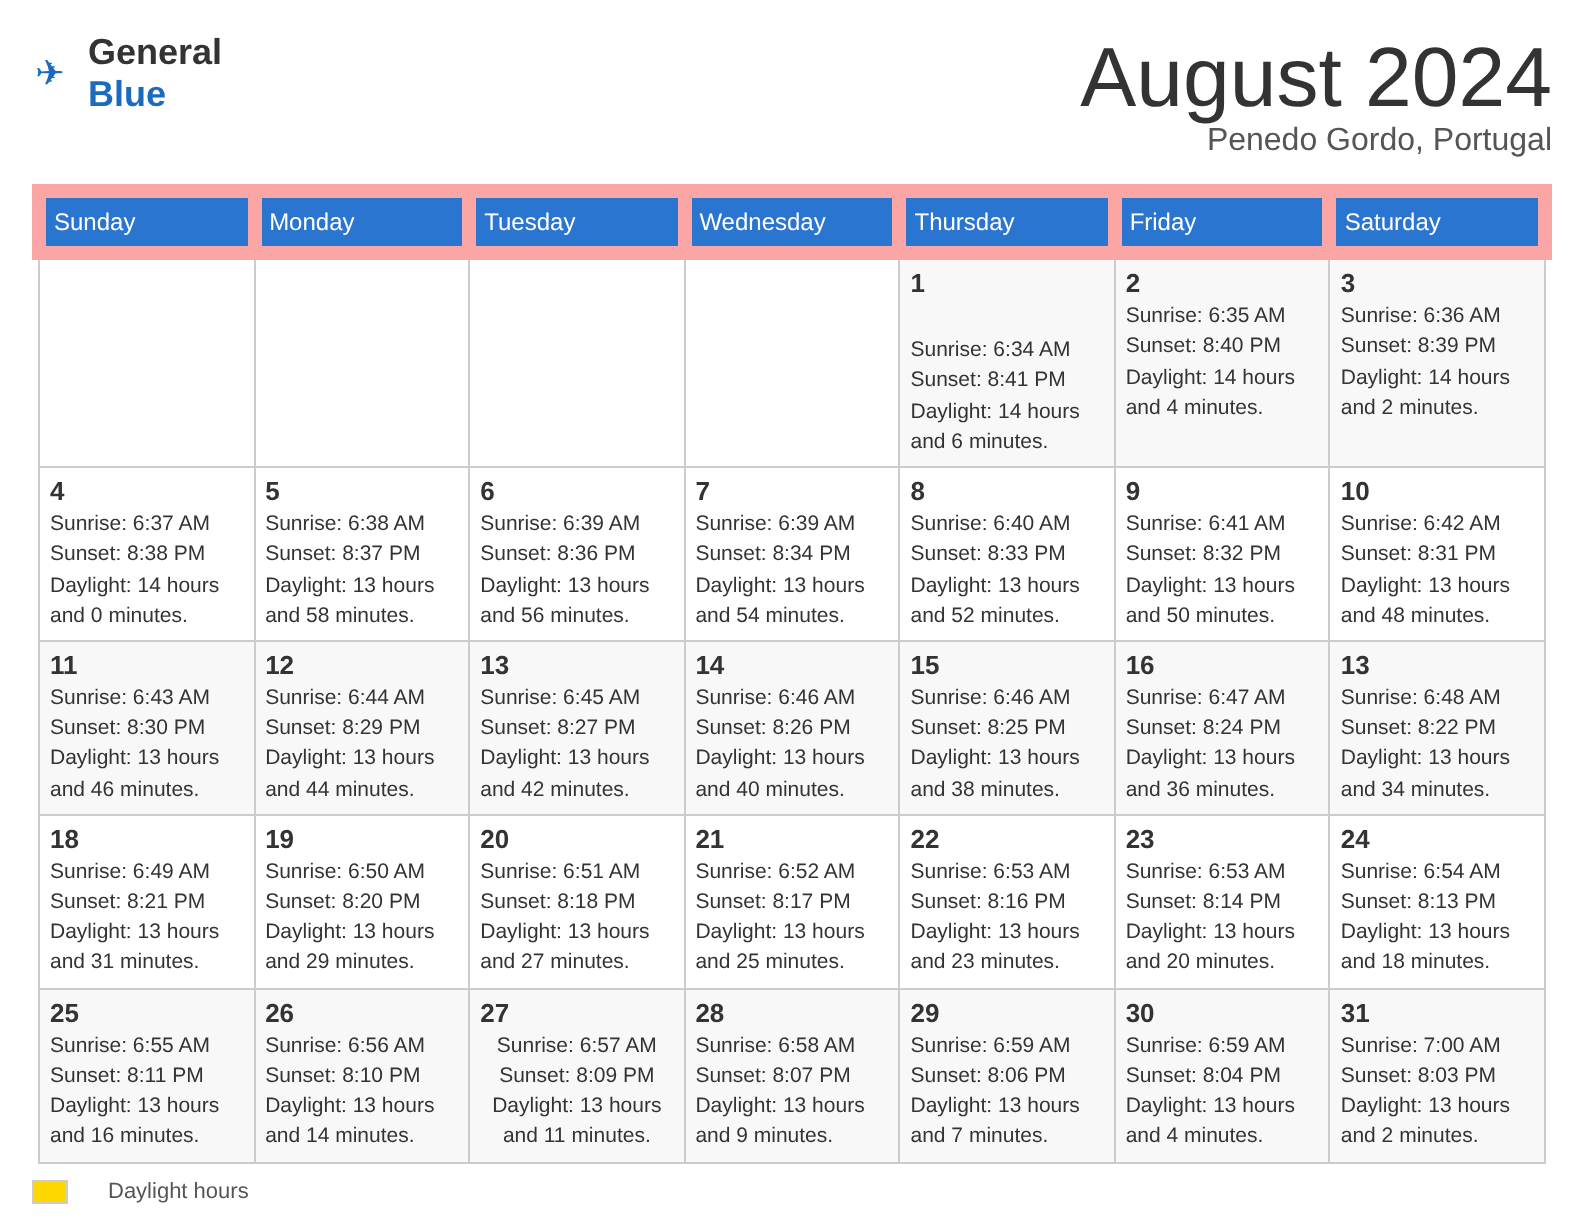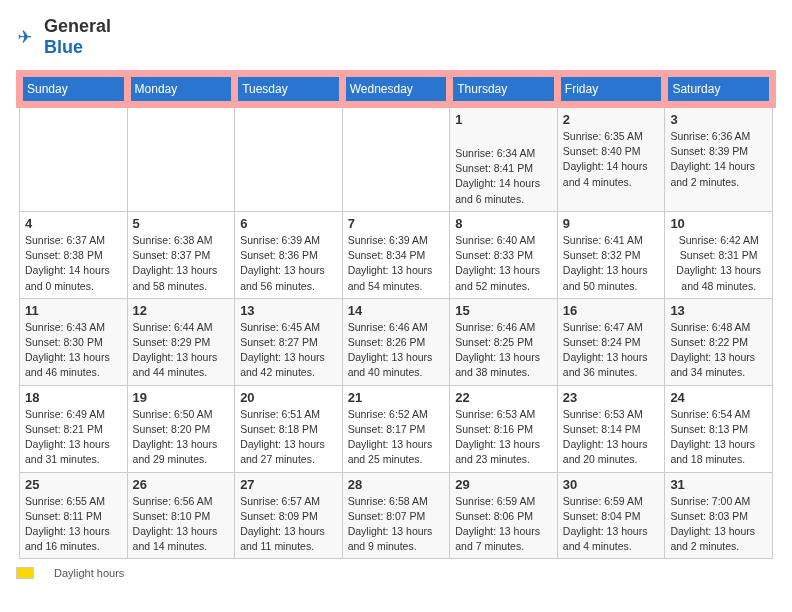--- a/index.html
+++ b/index.html
@@ -73,20 +73,24 @@
 <div class="header-area">
   <div class="logo">
     <svg class="logo-icon" viewBox="0 0 30 30">
       <text x="2" y="22" font-size="22" fill="#1a6bbf">✈</text>
     </svg>
     <div>
       <span class="logo-text-general">General</span><br>
       <span class="logo-text-blue">Blue</span>
     </div>
   </div>
+  <div class="title-area">
+    <div class="month-title">August 2024</div>
+    <div class="location-title">Penedo Gordo, Portugal</div>
+  </div>
 </div>
 
 <table>
   <thead>
     <tr>
     <th>Sunday</th>
         <th>Monday</th>
         <th>Tuesday</th>
         <th>Wednesday</th>
         <th>Thursday</th>
@@ -160,21 +164,21 @@
         </td>
         <td>
           <span class="day-num">9</span>
           <div class="day-info" style="white-space: pre-line;">Sunrise: 6:41 AM
 Sunset: 8:32 PM
 Daylight: 13 hours
 and 50 minutes.</div>
         </td>
         <td>
           <span class="day-num">10</span>
-          <div class="day-info" style="white-space: pre-line; text-align: center;">Sunrise: 6:42 AM
+          <div class="day-info" style="white-space: pre-line;">Sunrise: 6:42 AM
 Sunset: 8:31 PM
 Daylight: 13 hours
 and 48 minutes.</div>
         </td>
       </tr>
       <tr>
         <td>
           <span class="day-num">11</span>
           <div class="day-info" style="white-space: pre-line;">Sunrise: 6:43 AM
 Sunset: 8:30 PM
@@ -285,21 +289,21 @@
         </td>
         <td>
           <span class="day-num">26</span>
           <div class="day-info" style="white-space: pre-line;">Sunrise: 6:56 AM
 Sunset: 8:10 PM
 Daylight: 13 hours
 and 14 minutes.</div>
         </td>
         <td>
           <span class="day-num">27</span>
-          <div class="day-info" style="white-space: pre-line;">Sunrise: 6:57 AM
+          <div class="day-info" style="white-space: pre-line; text-align: center;">Sunrise: 6:57 AM
 Sunset: 8:09 PM
 Daylight: 13 hours
 and 11 minutes.</div>
         </td>
         <td>
           <span class="day-num">28</span>
           <div class="day-info" style="white-space: pre-line;">Sunrise: 6:58 AM
 Sunset: 8:07 PM
 Daylight: 13 hours
 and 9 minutes.</div>

